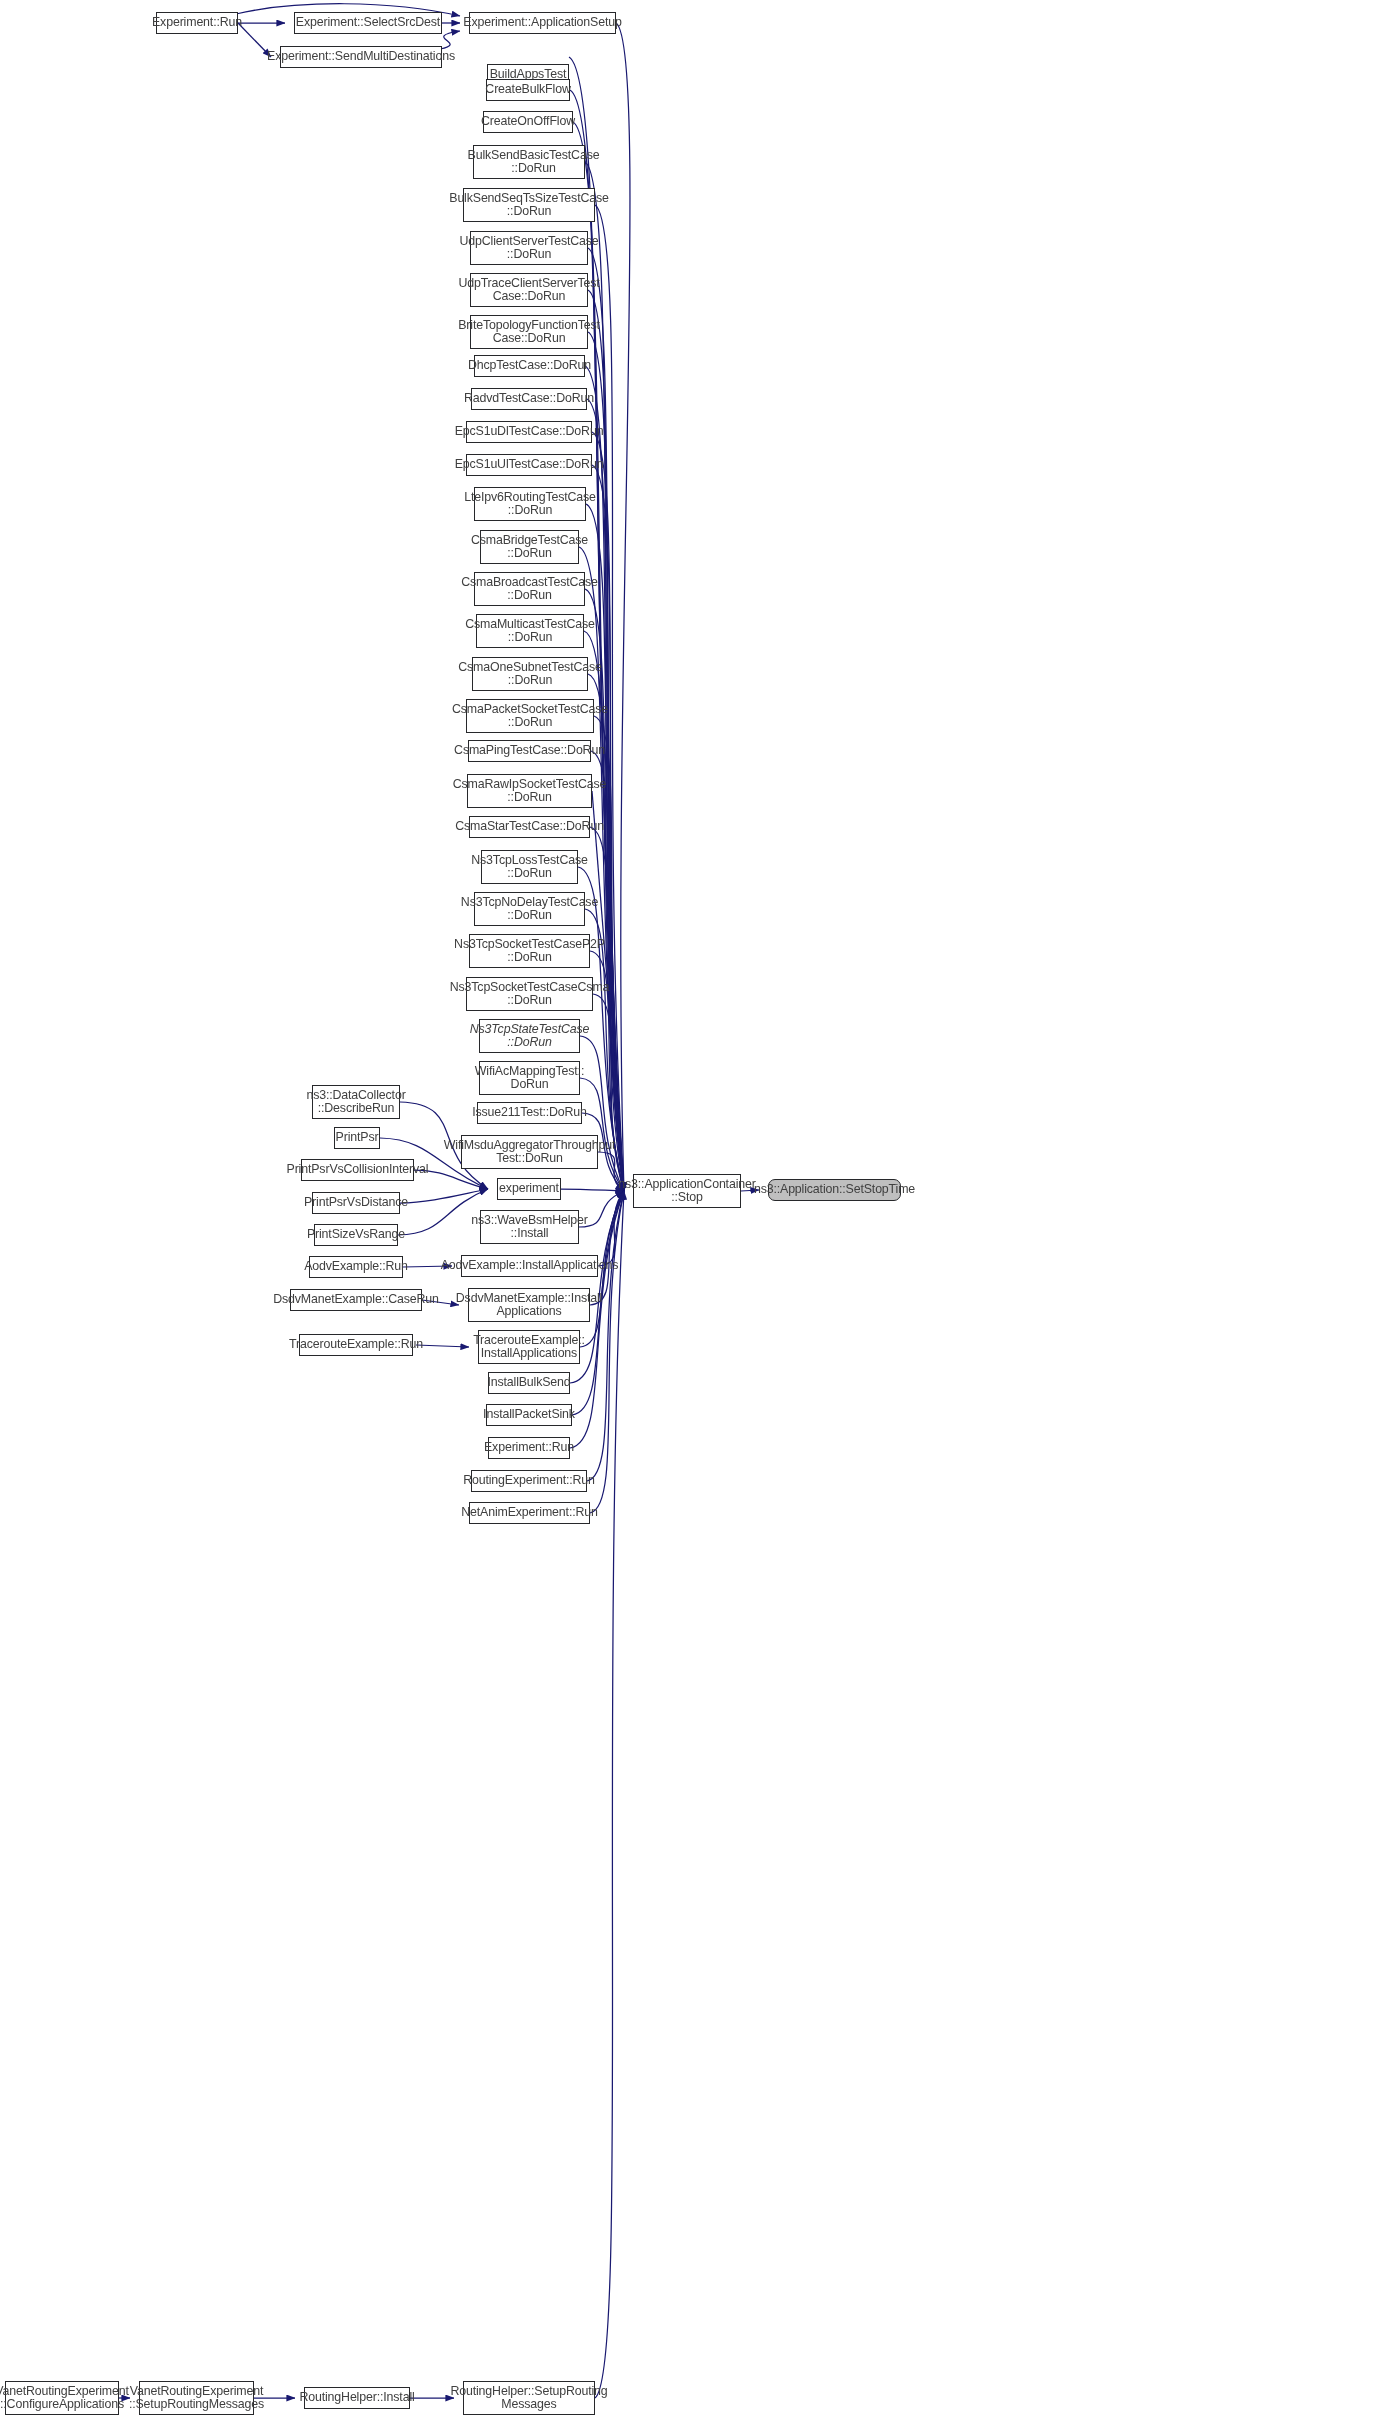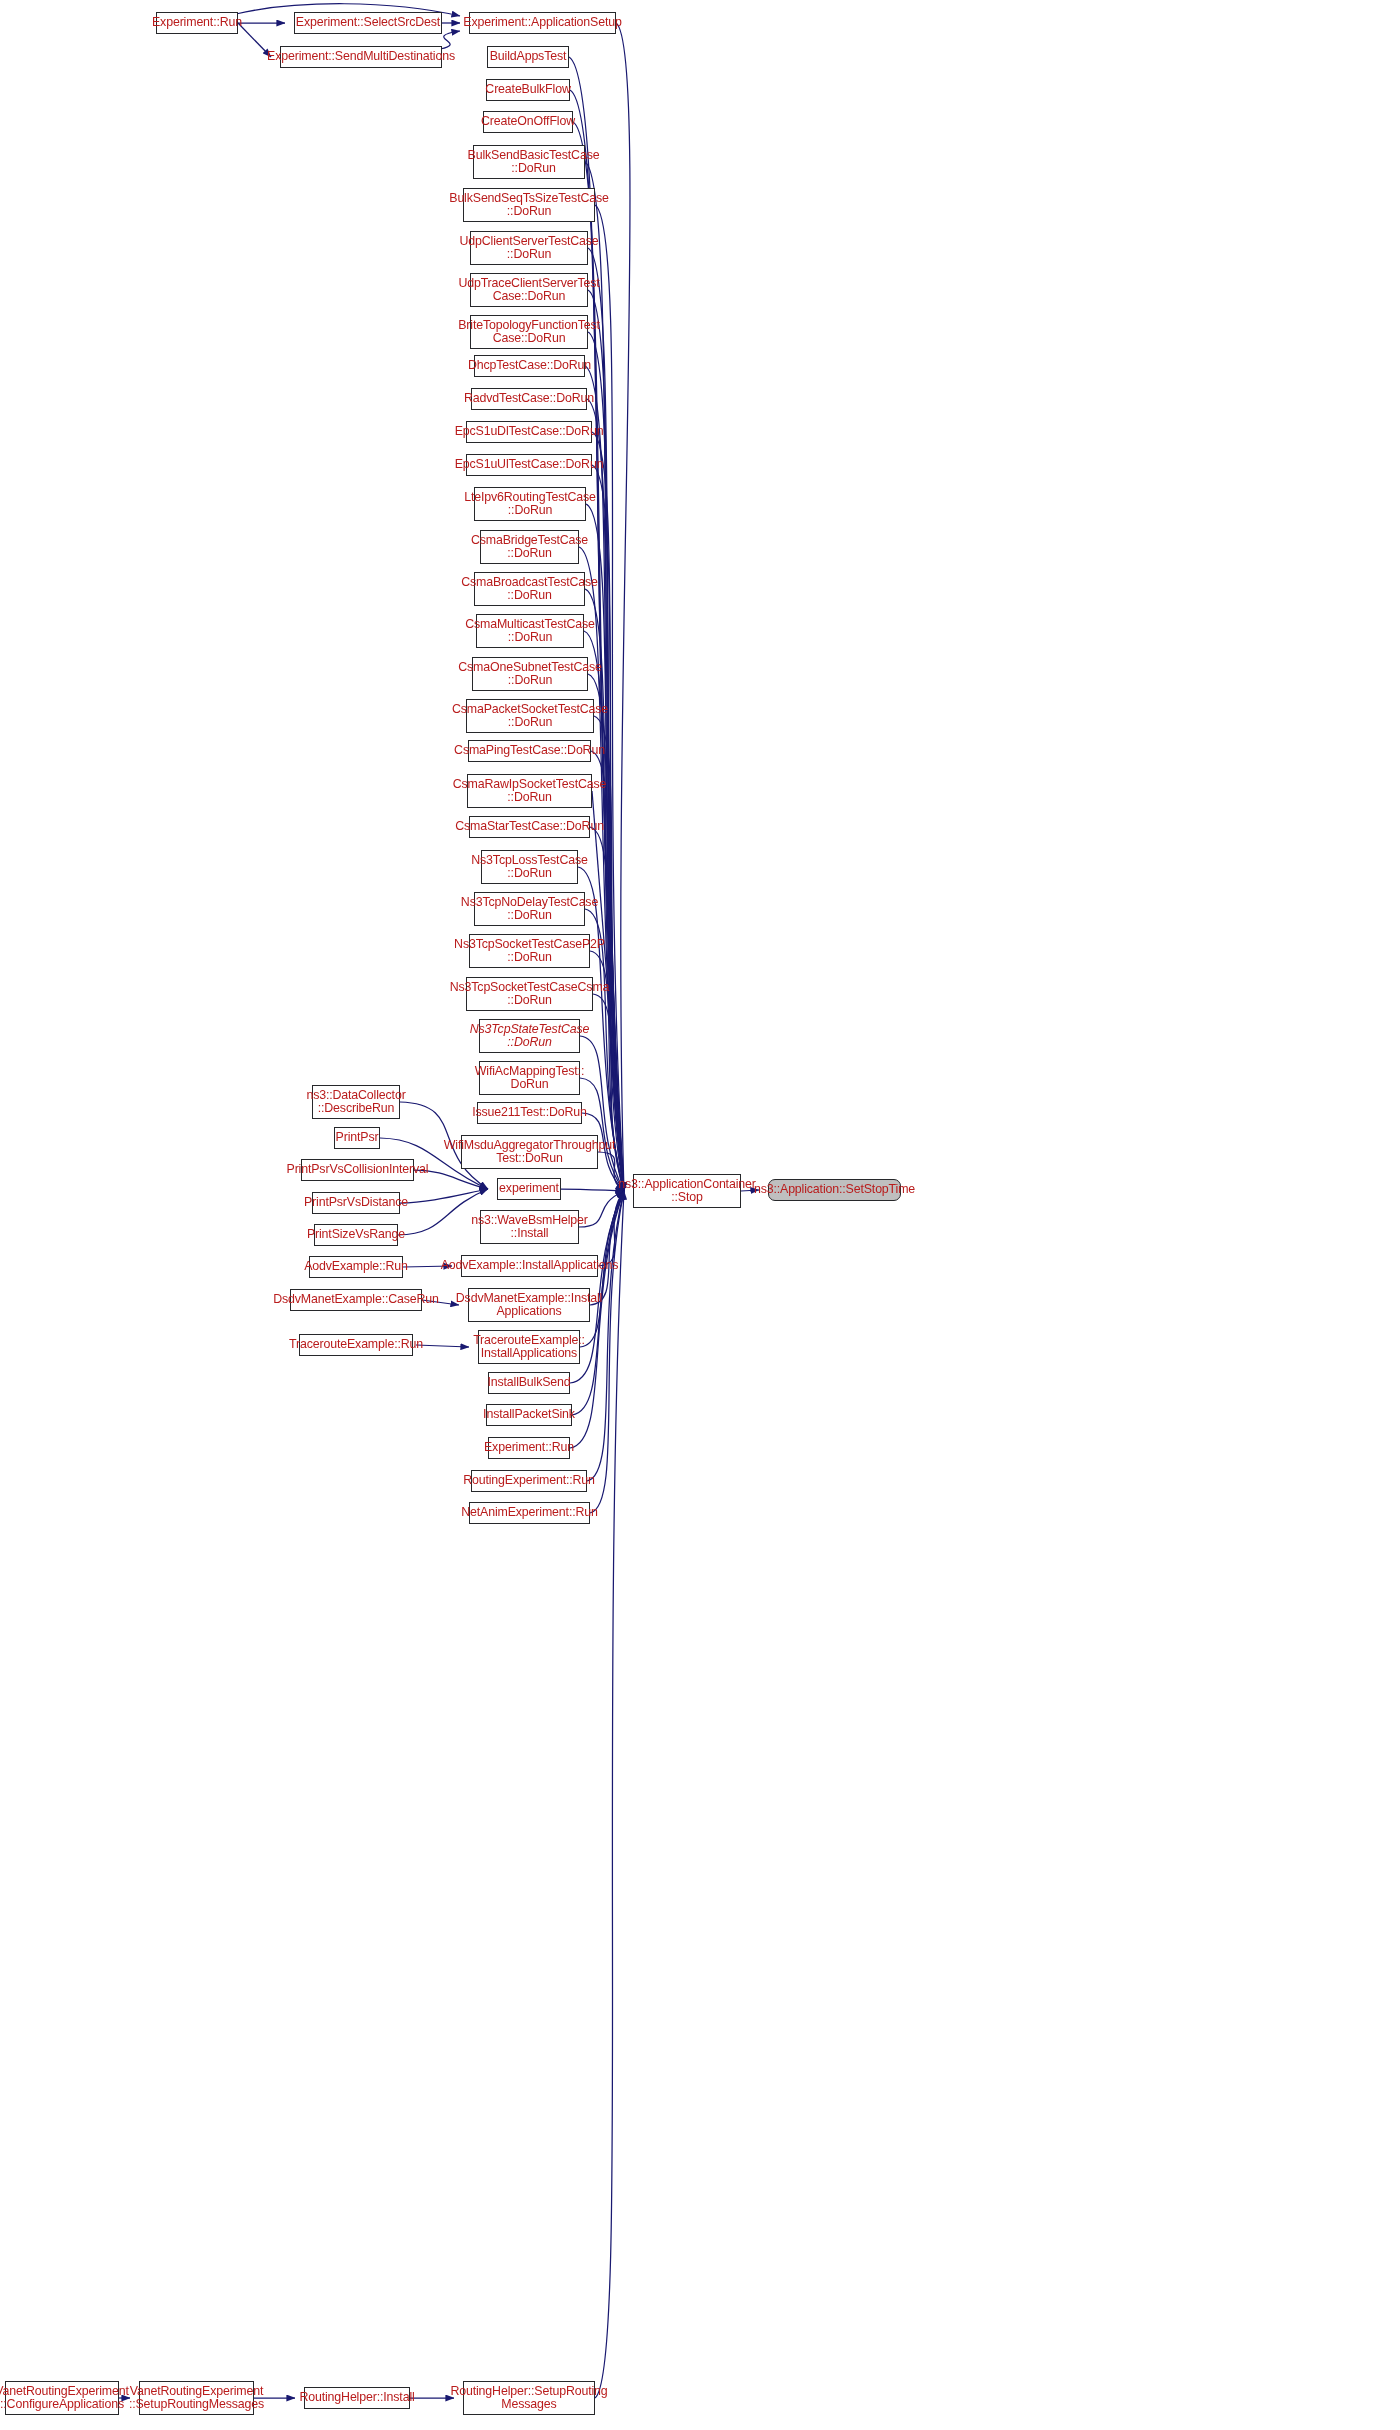--- a/index.html
+++ b/index.html
@@ -11,21 +11,21 @@
     background:#ffffff;
     font-family:"Liberation Sans", sans-serif;
     overflow:hidden;
   }
   #edges{position:absolute;left:0;top:0;width:1400px;height:2430px;pointer-events:none;}
   .node{
     position:absolute;
     box-sizing:border-box;
     border:1px solid #27282b;
     background:#ffffff;
-    color:#b91c1c;
+    color:#404040;
     display:flex;
     align-items:center;
     justify-content:center;
     text-align:center;
     line-height:1.08;
     letter-spacing:-0.15px;
     white-space:pre-line;
     font-size:12.4px;
     padding:0 3px;
     z-index:5;
@@ -101,21 +101,21 @@
         <path d="M410,2398 L454,2398" marker-end="url(#arrow)"></path>
         <path d="M595,2398 C629,2373.86 598.05,1697.94 624,1191" marker-end="url(#arrow)"></path>
         <path d="M741,1191 L759,1190" marker-end="url(#arrow)"></path>
       </g>
   </svg>
   <div id="nodes">
       <div class="node" style="left: 156px; top: 12px; width: 82px; height: 22px;">Experiment::Run</div>
       <div class="node" style="left: 294px; top: 12px; width: 148px; height: 22px;">Experiment::SelectSrcDest</div>
       <div class="node" style="left: 280px; top: 46px; width: 162px; height: 22px;">Experiment::SendMultiDestinations</div>
       <div class="node" style="left: 469px; top: 12px; width: 147px; height: 22px;">Experiment::ApplicationSetup</div>
-      <div class="node" style="left: 487px; top: 46px; width: 82px; height: 22px;">BuildAppsTest</div>
+      <div class="node" style="left: 487px; top: 64px; width: 82px; height: 22px;">BuildAppsTest</div>
       <div class="node" style="left: 486px; top: 79px; width: 84px; height: 22px;">CreateBulkFlow</div>
       <div class="node" style="left: 483px; top: 111px; width: 90px; height: 22px;">CreateOnOffFlow</div>
       <div class="node" style="left: 473px; top: 145px; width: 112px; height: 34px; padding-left: 12px;">BulkSendBasicTestCase
 ::DoRun</div>
       <div class="node" style="left: 463px; top: 188px; width: 132px; height: 34px;">BulkSendSeqTsSizeTestCase
 ::DoRun</div>
       <div class="node" style="left: 470px; top: 231px; width: 118px; height: 34px;">UdpClientServerTestCase
 ::DoRun</div>
       <div class="node" style="left: 470px; top: 273px; width: 118px; height: 34px;">UdpTraceClientServerTest
 Case::DoRun</div>

